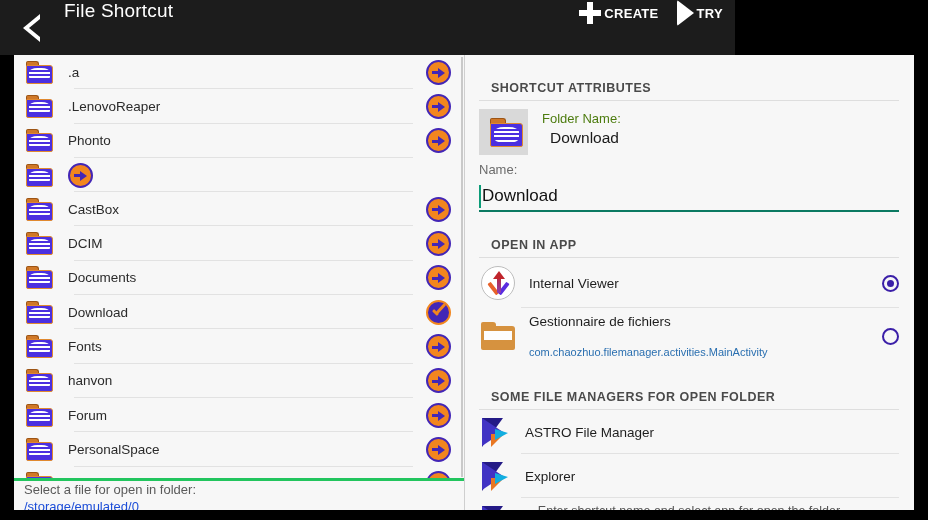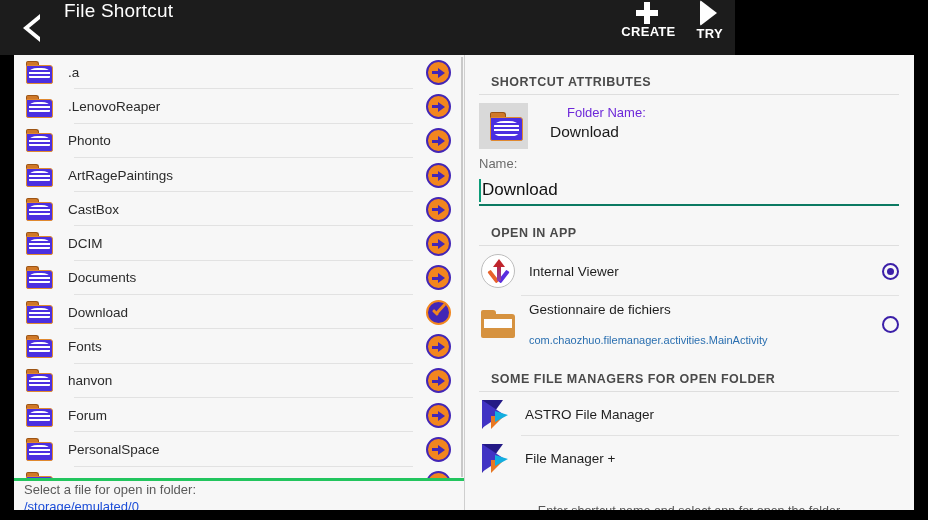--- a/index.html
+++ b/index.html
@@ -53,21 +53,20 @@
   }
   #bar-actions {
     margin-left: auto;
     display: flex; align-items: center;
     padding-right: 12px;
   }
   .bar-action {
     display: flex; align-items: center;
     cursor: pointer;
     margin-left: 18px;
-    flex-direction: column;
   }
   .bar-action .lbl {
     color: #fff; font-size: 13px; font-weight: bold;
     letter-spacing: .3px;
     margin-left: 3px;
   }
   .plus-icon {
     position: relative; width: 22px; height: 22px;
   }
   .plus-icon::before, .plus-icon::after {
@@ -227,21 +226,21 @@
     position: relative;
     width: 448px; height: 455px;
     background: #f7f7f7;
     overflow: hidden;
   }
   .sec-head {
     font-size: 12.5px;
     font-weight: bold;
     color: #4a4a4a;
     letter-spacing: .5px;
-    padding: 20px 0 5px 26px;
+    padding: 26px 0 5px 26px;
   }
   .sec-rule {
     height: 1px; background: #dedede;
     margin: 0 14px 0 14px;
   }
 
   .attr-folder {
     display: flex; align-items: flex-start;
     padding: 8px 0 0 14px;
   }
@@ -257,21 +256,21 @@
   .attr-folder .thumb .folder-ico .tab {
     width: 16px; height: 8px;
   }
   .attr-folder .thumb .folder-ico .body {
     width: 33px; height: 24px; top: 5px;
   }
   .attr-folder .thumb .folder-ico .body::before {
     left: 3px; top: 3px; width: 25px; height: 16px;
   }
   .attr-folder .txt { margin-left: 14px; padding-top: 2px; }
-  .attr-folder .k { font-size: 13px; color: #6d28d9; margin-left: 25px; }
+  .attr-folder .k { font-size: 13px; color: #4d7c0f; }
   .attr-folder .v { font-size: 15.5px; color: #1a1a1a; margin-top: 3px; padding-left: 8px; }
 
   .name-label {
     font-size: 13px; color: #6b6b6b;
     padding: 7px 0 0 14px;
   }
   .name-field {
     position: relative;
     margin: 6px 14px 0 14px;
     height: 29px;
@@ -484,21 +483,20 @@
             </span>
             <span class="fname">Phonto</span>
             <span class="act-btn arrow"></span>
             <span class="rowline"></span>
           </div>
           <div class="file-row">
             <span class="folder-ico">
               <span class="tab"></span>
               <span class="body"></span>
             </span>
-            <span class="fname">ArtRagePaintings</span>
             <span class="act-btn arrow"></span>
             <span class="rowline"></span>
           </div>
           <div class="file-row">
             <span class="folder-ico">
               <span class="tab"></span>
               <span class="body"></span>
             </span>
             <span class="fname">CastBox</span>
             <span class="act-btn arrow"></span>
@@ -663,20 +661,34 @@
           <div class="app-row" style="min-height: 34px;">
             <span class="icon-wrap" style="flex:0 0 32px;width:32px;height:32px;margin-right:14px">
               <span class="play-store">
                 <span class="t-dark"></span>
                 <span class="t-main"></span>
                 <span class="t-orange"></span>
                 <span class="t-cyan"></span>
               </span>
             </span>
             <span class="labels">
+              <span class="t1" style="display:block">Explorer</span>
+            </span>
+            <span class="rowline"></span>
+          </div>
+          <div class="app-row" style="min-height: 34px;">
+            <span class="icon-wrap" style="flex:0 0 32px;width:32px;height:32px;margin-right:14px">
+              <span class="play-store">
+                <span class="t-dark"></span>
+                <span class="t-main"></span>
+                <span class="t-orange"></span>
+                <span class="t-cyan"></span>
+              </span>
+            </span>
+            <span class="labels">
               <span class="t1" style="display:block">File Manager +</span>
             </span>
           </div>
         </div>
 
       <div id="right-status">Enter shortcut name and select app for open the folder</div>
     </div>
   </div>
 </div>
 

